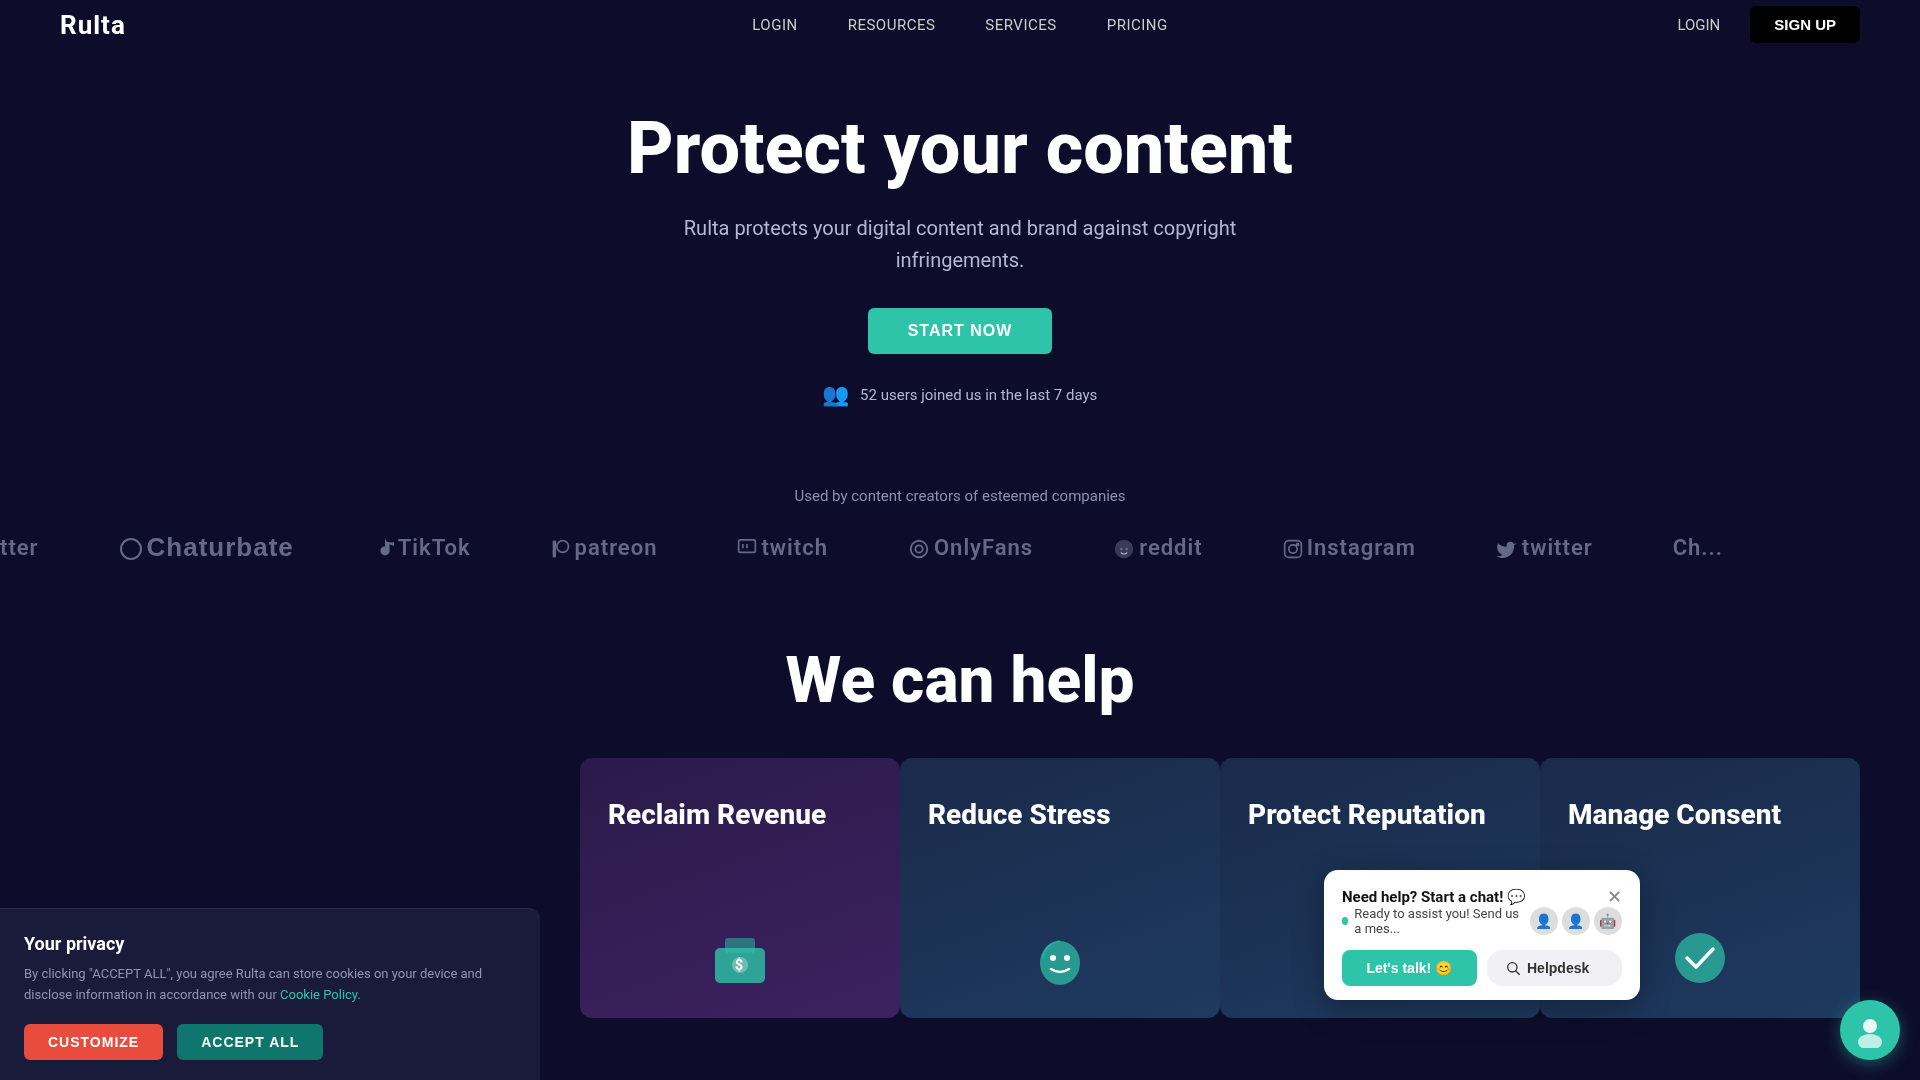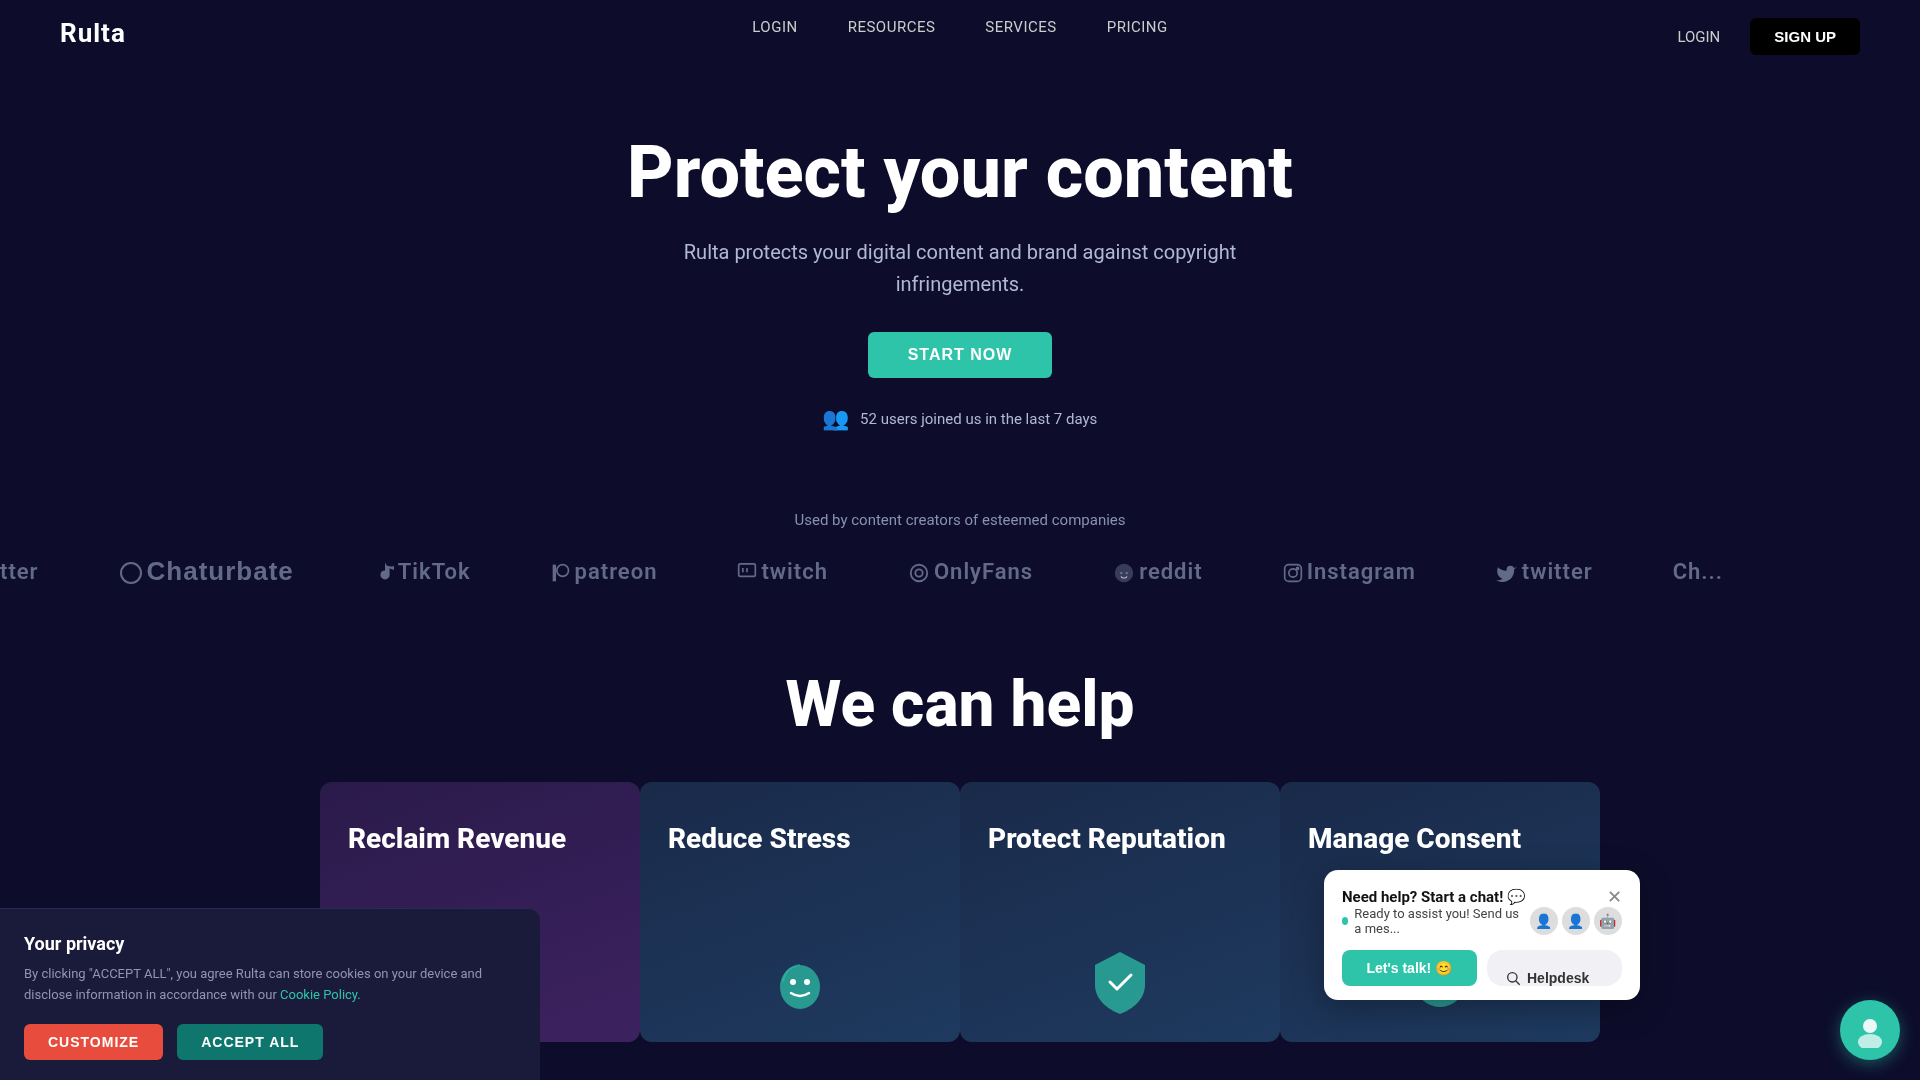--- a/index.html
+++ b/index.html
@@ -8,23 +8,23 @@
       background-color: #0d0d2b;
       color: #ffffff;
       width: 1920px;
       min-height: 1080px;
       overflow-x: hidden;
     }
 
     
     nav {
       display: flex;
-      align-items: flex-start;
+      align-items: center;
       justify-content: space-between;
-      padding: 18px 60px;
+      padding: 6px 60px;
       position: relative;
     }
     .nav-logo {
       font-size: 26px;
       font-weight: 700;
       color: #fff;
       letter-spacing: 1px;
     }
     .nav-links {
       display: flex;
@@ -140,21 +140,21 @@
       padding: 60px 60px 20px;
     }
     .help-title {
       font-size: 64px;
       font-weight: 800;
       margin-bottom: 40px;
       color: #fff;
     }
     .cards-row {
       display: flex;
-      justify-content: center;
+      justify-content: flex-end;
       margin-top: 20px;
     }
     .card {
       width: 320px;
       min-height: 260px;
       border-radius: 12px;
       padding: 40px 28px 20px;
       display: flex;
       flex-direction: column;
       align-items: flex-start;
@@ -315,28 +315,28 @@
       border-radius: 8px;
       font-size: 14px;
       font-weight: 600;
       cursor: pointer;
       flex: 1;
     }
     .chat-help-btn {
       background: #f0f0f5;
       color: #333;
       border: none;
-      padding: 0 18px;
+      padding: 10px 18px;
       border-radius: 16px;
       font-size: 14px;
       font-weight: 600;
       cursor: pointer;
       flex: 1;
       display: flex;
-      align-items: flex-end;
+      align-items: flex-start;
       gap: 6px;
     }
 
     
     .floating-avatar {
       position: fixed;
       bottom: 20px;
       right: 20px;
       width: 60px;
       height: 60px;

